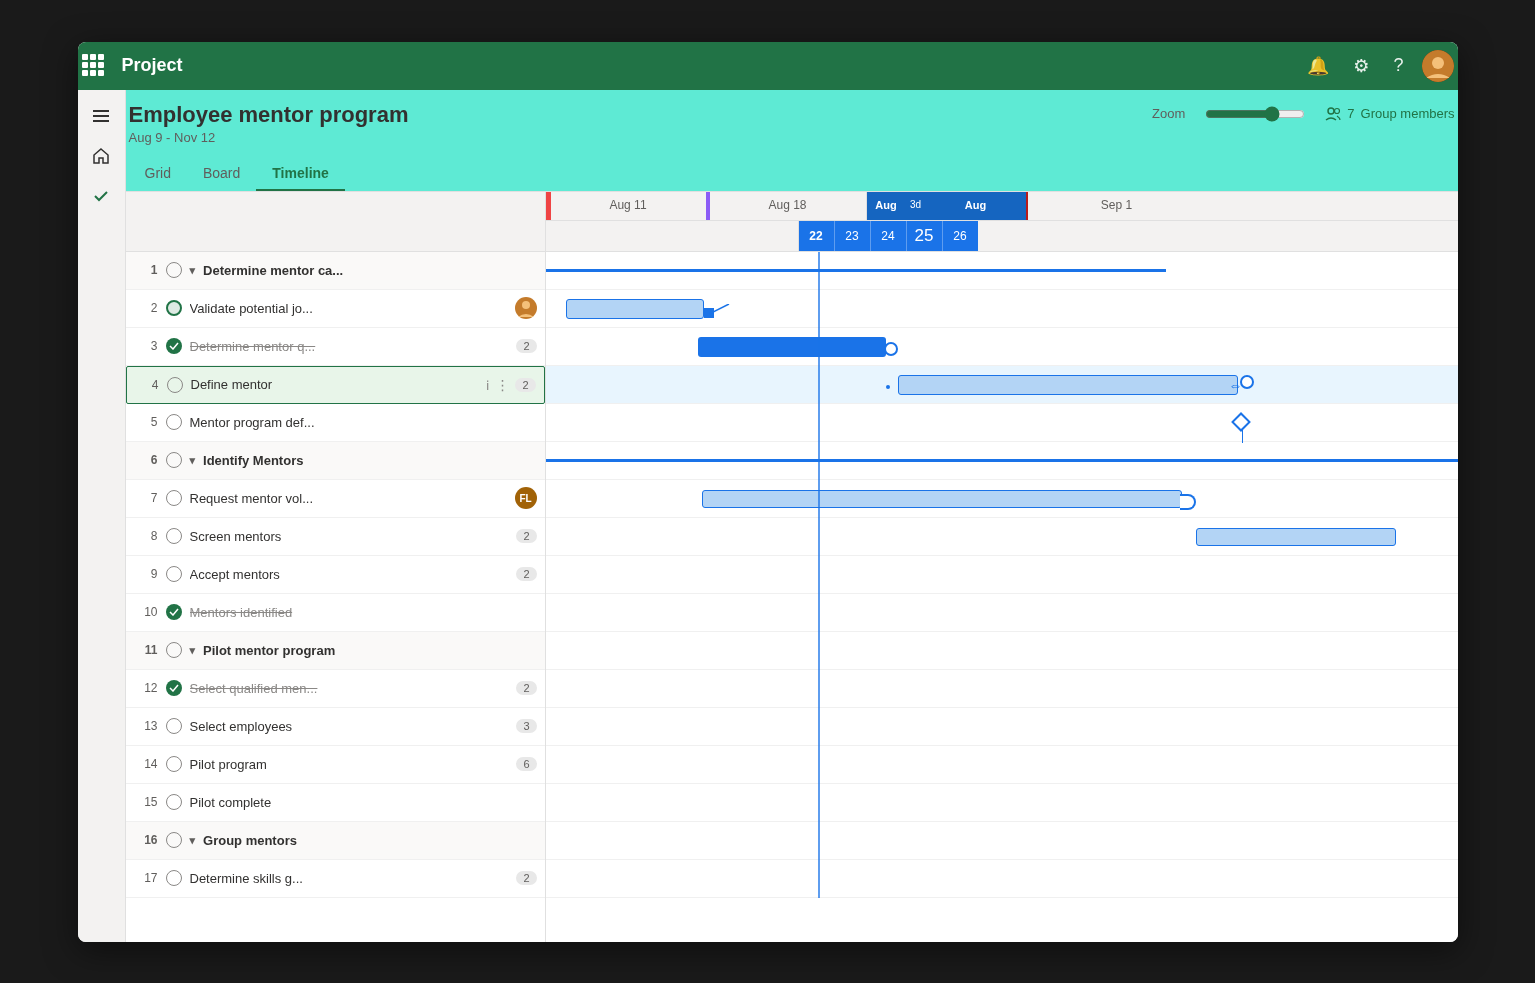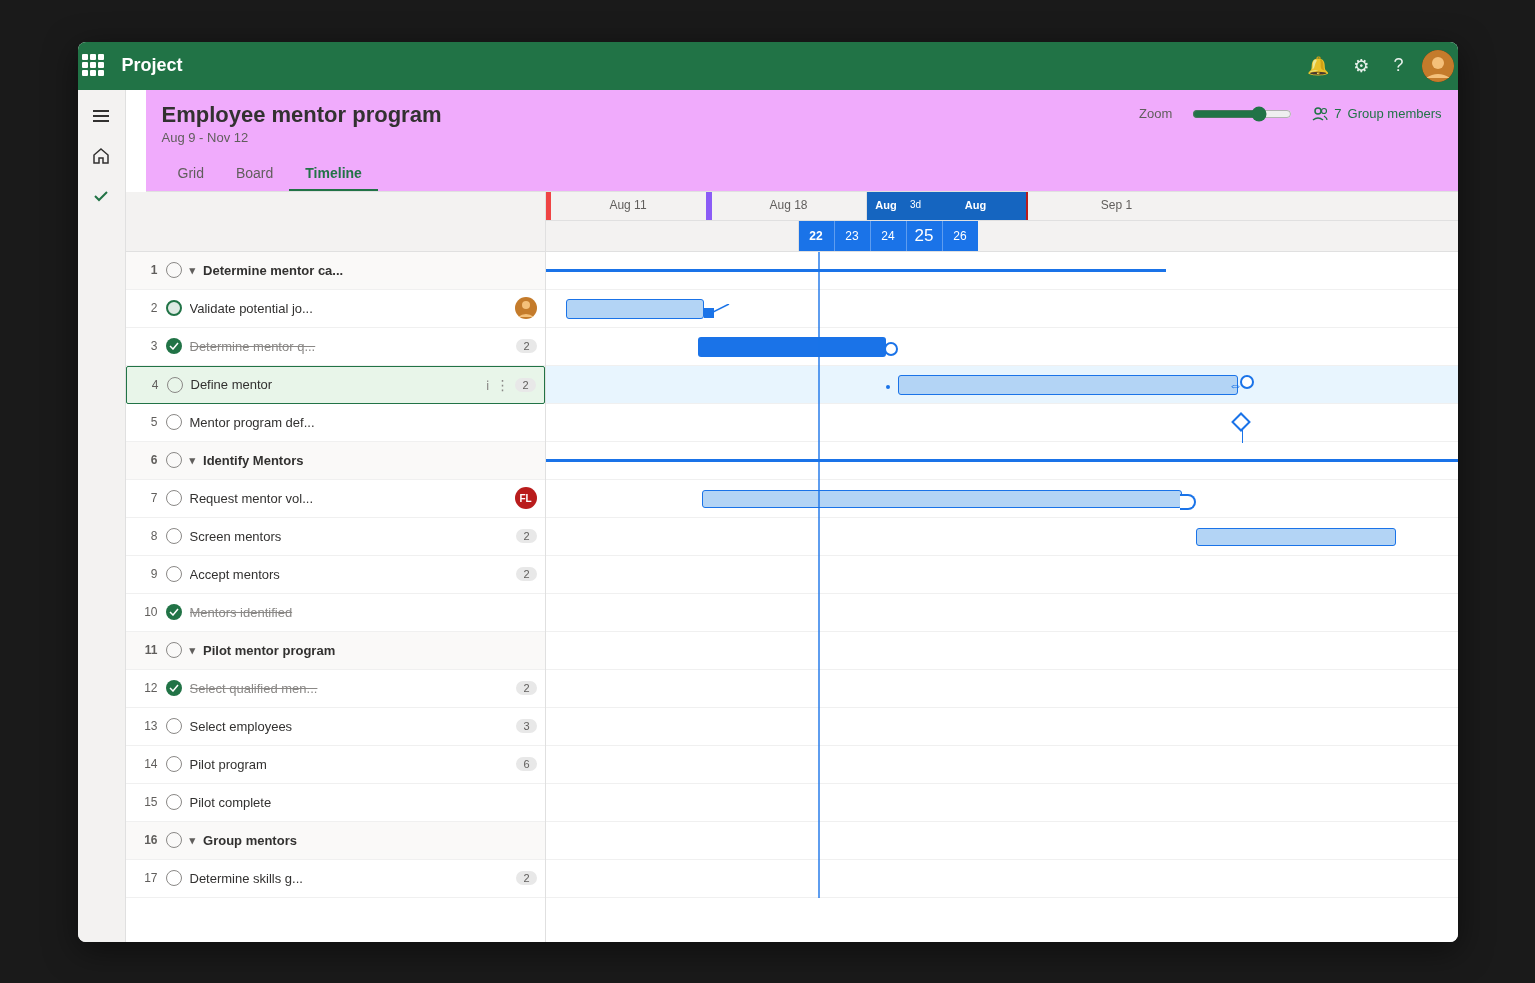--- a/index.html
+++ b/index.html
@@ -117,21 +117,21 @@
       </div>
       <div class="sidebar-btn active">
         <svg width="16" height="16" viewBox="0 0 16 16">
             <path d="M2 8 L6 12 L14 4" fill="none" stroke="#217346" stroke-width="2"></path>
           </svg>
       </div>
     </div>
 
     <div class="content-area">
 
-      <div style="background:#f0abfc; border-bottom:1px solid #e0e0e0; padding:12px 16px 0; flex-shrink:0; position:relative;margin-left:20px;">
+      <div style="background:#5eead4; border-bottom:1px solid #e0e0e0; padding:12px 3px 0; flex-shrink:0; position:relative;">
         <div style="display:flex; align-items:flex-start; justify-content:space-between;">
           <div>
             <div class="project-title">Employee mentor program</div>
             <div class="project-dates">Aug 9 - Nov 12</div>
           </div>
           <div style="display:flex; align-items:center; gap:20px; margin-top:4px;">
             <div class="zoom-control">
               <span>Zoom</span>
               <input type="range" class="zoom-slider" min="0" max="100" value="70" style="">
             </div>
@@ -218,21 +218,21 @@
                 </div>
                 <span class="collapse-icon">▾</span>
                 <span class="task-name">Identify Mentors</span>
               </div>
               <div class="task-row">
                 <span class="task-num">7</span>
                 <div class="task-check">
                   <div class="check-empty"></div>
                 </div>
                 <span class="task-name">Request mentor vol...</span>
-                <div class="task-avatar" style="background: #b91c1c;">FL</div>
+                <div class="task-avatar" style="background: #a16207;">FL</div>
               </div>
               <div class="task-row">
                 <span class="task-num">8</span>
                 <div class="task-check">
                   <div class="check-empty"></div>
                 </div>
                 <span class="task-name">Screen mentors</span>
                 <span class="task-badge">2</span>
               </div>
               <div class="task-row">
@@ -317,21 +317,21 @@
         </div>
 
         <div class="timeline-grid">
           <div class="timeline-scroll">
 
             <div class="date-header">
               <div style="display:flex; width:100%; flex-direction:column;">
 
                 <div style="display:flex; height:30px; align-items:center; border-bottom:1px solid #e0e0e0;">
                   <div style="width:160px; border-left:5px solid #ef4444; text-align:center; font-size:12px; color:#605e5c; line-height:30px;">Aug 11</div>
-                  <div style="width:160px; border-left:6px solid #8b5cf6; text-align:center; font-size:12px; color:#605e5c; line-height:30px;">Aug 18</div>
+                  <div style="width:160px; border-left:4px solid #8b5cf6; text-align:center; font-size:12px; color:#605e5c; line-height:30px;">Aug 18</div>
                   <div style="width:40px; border-left:1px solid #e0e0e0; background:#1565c0; text-align:center; font-size:11px; color:#fff; font-weight:600; line-height:30px; padding-top:0;">Aug</div>
                   <div style="width:20px; border-left:none; background:#1565c0; text-align:center; font-size:10px; color:#fff; line-height:30px;">3d</div>
                   <div style="width:100px; border-left:none; background:#1565c0; text-align:center; font-size:11px; color:#fff; font-weight:600; line-height:30px;">Aug</div>
                   <div style="width:180px; border-left:2px solid #b91c1c; text-align:center; font-size:12px; color:#605e5c; line-height:30px;">Sep 1</div>
                   <div style="flex:1; border-left:1px solid #e0e0e0;"></div>
                 </div>
 
                 <div style="display:flex; height:30px; align-items:center;">
                   <div style="width:36px; border-left:1px solid #e0e0e0; text-align:center; font-size:12px; color:#323130; line-height:30px;"></div>
                   <div style="width:36px; border-left:1px solid #e8e8e8; text-align:center; font-size:12px; color:#323130; line-height:30px;"></div>

